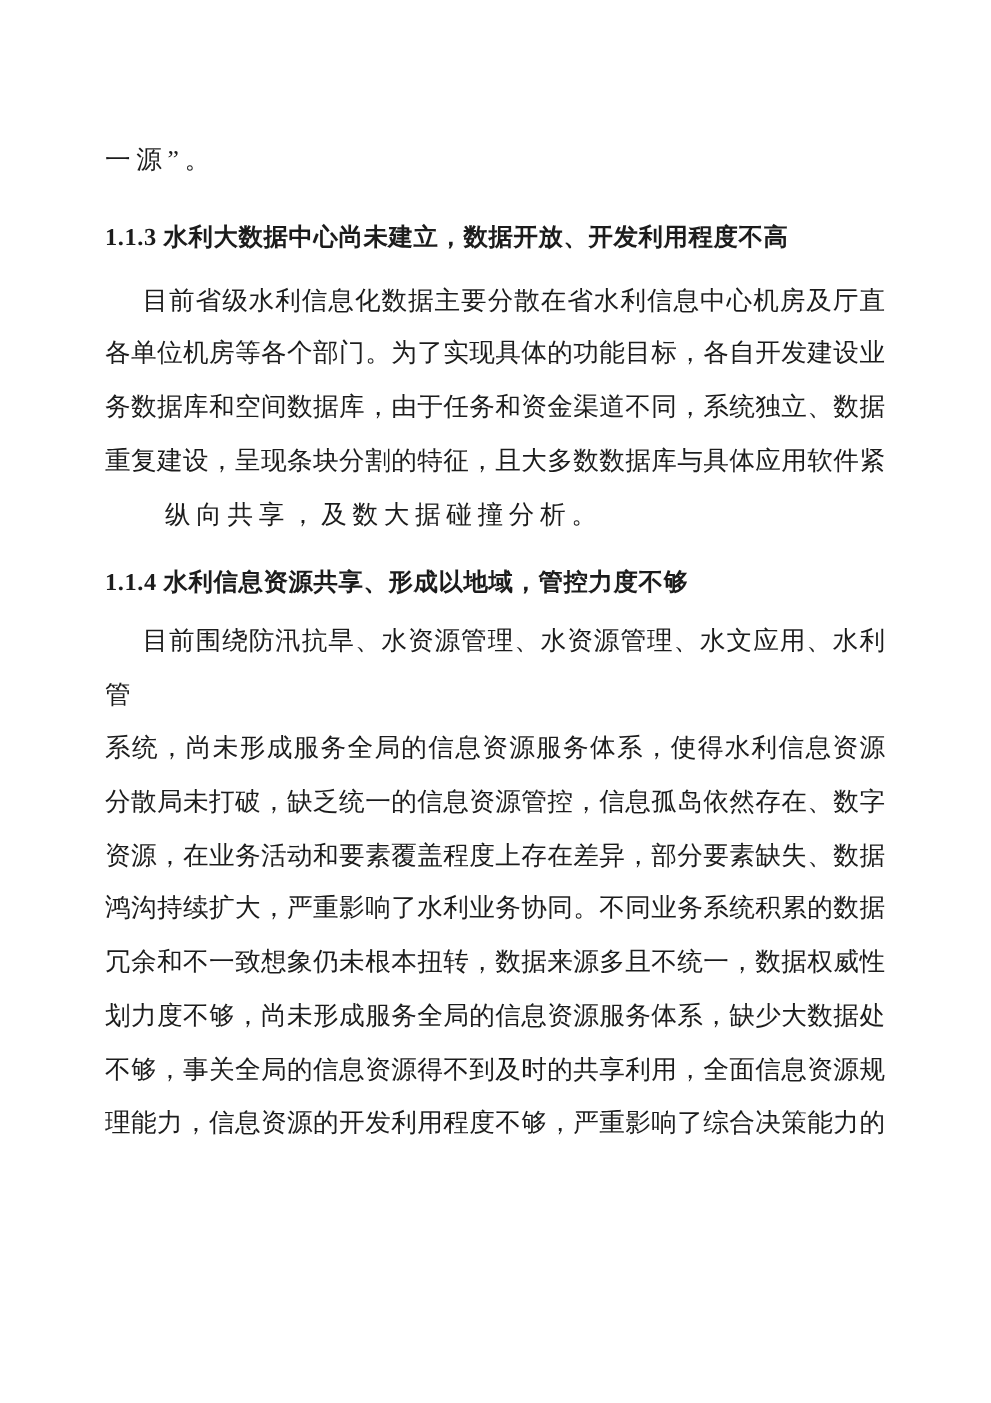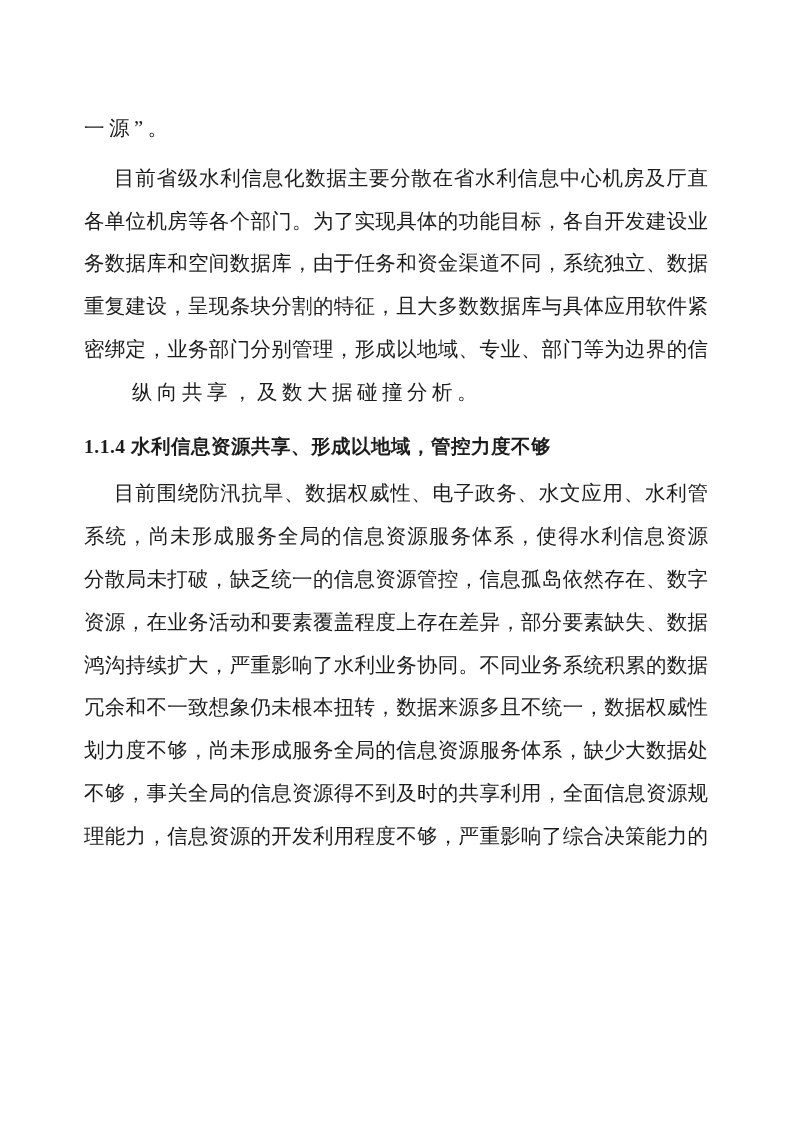--- a/index.html
+++ b/index.html
@@ -55,34 +55,34 @@
     margin-left: 48px;
   }
 </style>
 </head>
 <body>
 
 <div class="page">
 
   <p class="leading-line">一源”。</p>
 
+  <h2 class="heading h-113">1.1.3 水利大数据中心尚未建立，数据开放、开发利用程度不高</h2>
 
   <div class="para p-1 ends">
       <div class="line">目前省级水利信息化数据主要分散在省水利信息中心机房及厅直</div>
       <div class="line">各单位机房等各个部门。为了实现具体的功能目标，各自开发建设业</div>
       <div class="line">务数据库和空间数据库，由于任务和资金渠道不同，系统独立、数据</div>
       <div class="line">重复建设，呈现条块分割的特征，且大多数数据库与具体应用软件紧</div>
-      <div class="line">密绑定，业务部门分别管理，形成以地域、专业、部门等为边界的信</div>
       <div class="line">纵向共享，及数大据碰撞分析。</div>
     </div>
 
   <h2 class="heading h-114">1.1.4 水利信息资源共享、形成以地域，管控力度不够</h2>
 
   <div class="para p-2">
-      <div class="line">目前围绕防汛抗旱、数据权威性、电子政务、水文应用、水利管</div>
+      <div class="line">目前围绕防汛抗旱、水资源管理、水资源管理、水文应用、水利管</div>
       <div class="line">系统，尚未形成服务全局的信息资源服务体系，使得水利信息资源</div>
       <div class="line">分散局未打破，缺乏统一的信息资源管控，信息孤岛依然存在、数字</div>
       <div class="line">资源，在业务活动和要素覆盖程度上存在差异，部分要素缺失、数据</div>
       <div class="line">鸿沟持续扩大，严重影响了水利业务协同。不同业务系统积累的数据</div>
       <div class="line">冗余和不一致想象仍未根本扭转，数据来源多且不统一，数据权威性</div>
       <div class="line">划力度不够，尚未形成服务全局的信息资源服务体系，缺少大数据处</div>
       <div class="line">不够，事关全局的信息资源得不到及时的共享利用，全面信息资源规</div>
       <div class="line">理能力，信息资源的开发利用程度不够，严重影响了综合决策能力的</div>
     </div>
 

